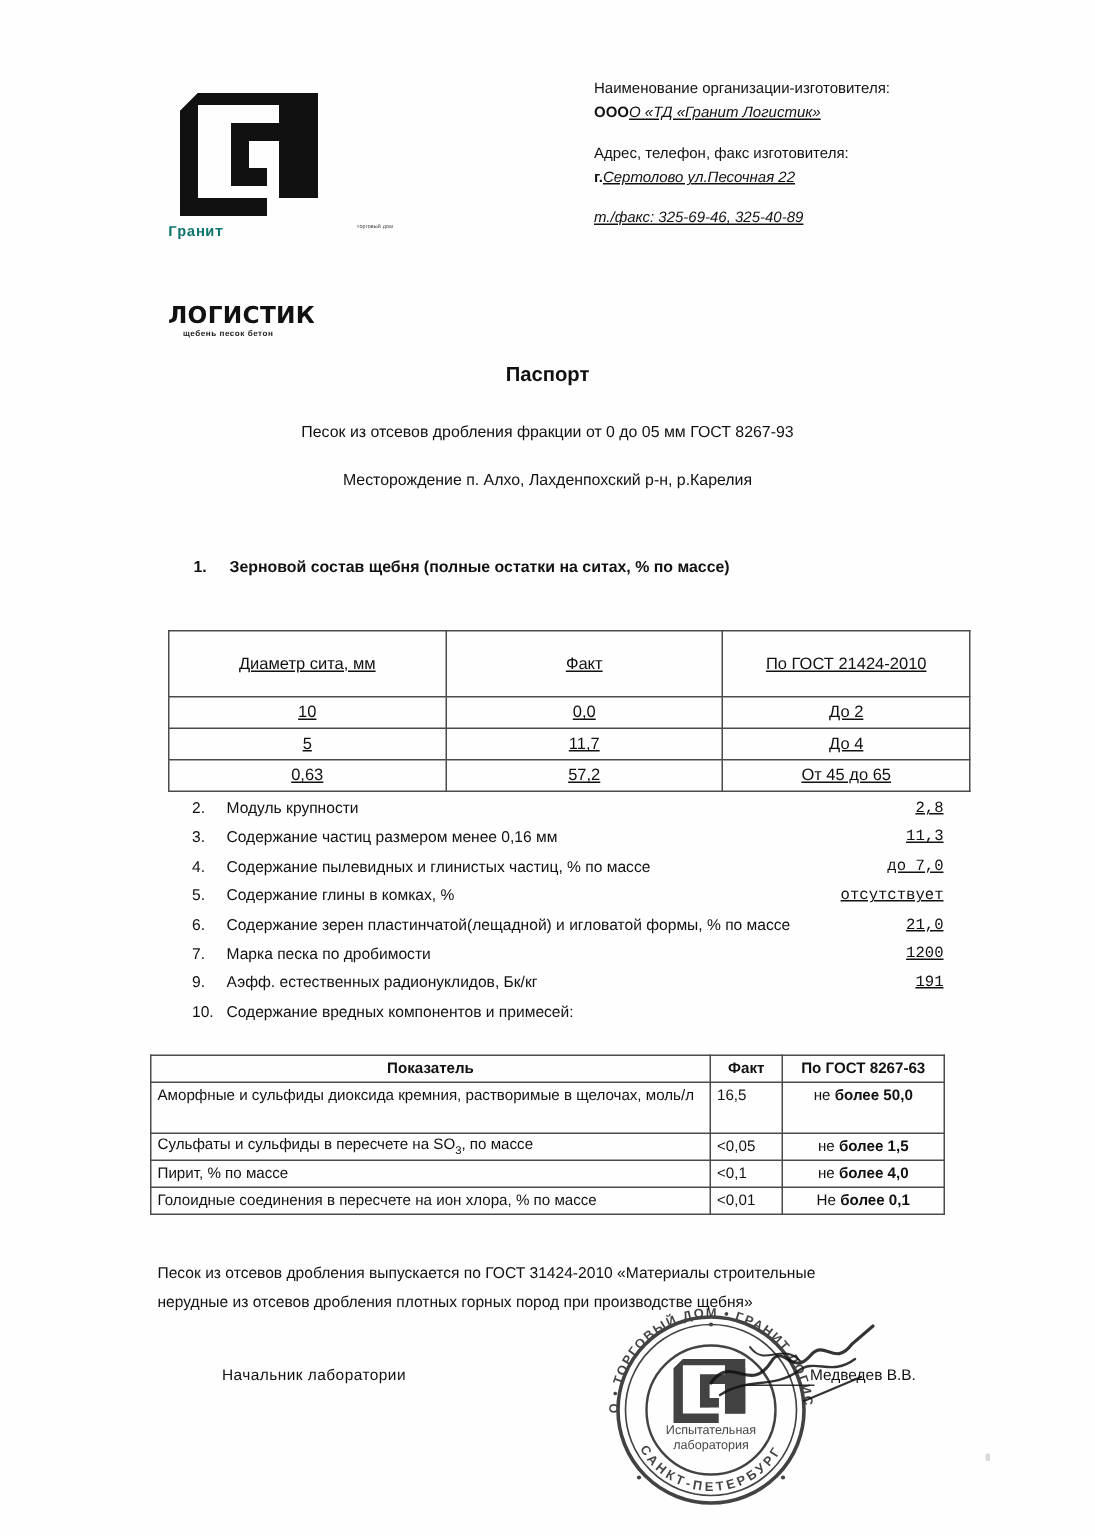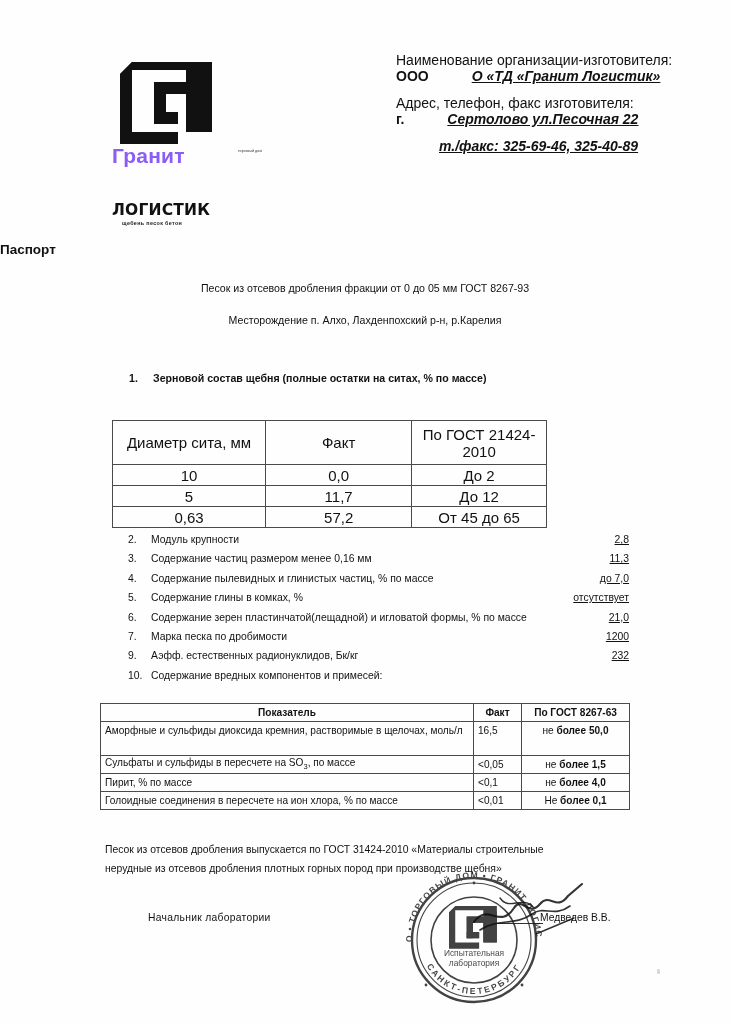--- a/index.html
+++ b/index.html
@@ -21,90 +21,91 @@
   }
 
   
   .header { position: absolute; top: 52px; left: 0; width: 730px; height: 150px; }
 
   .logo-block { position: absolute; left: 98px; top: 10px; width: 170px; }
   .logo-mark { position: relative; width: 92px; height: 82px; margin-left: 22px; }
   .logo-mark svg { display:block; }
   .logo-words { margin-top: 4px; margin-left: 14px; position: relative; }
   .logo-l1 {
-    font-family: Liberation Sans, sans-serif;
-    font-weight: 700; font-size: 21px; letter-spacing: .2px;
-    line-height: 15px; color:#8b5cf6;
+    font-family: Liberation Mono, monospace;
+    font-weight: 700; font-size: 10px; letter-spacing: .2px;
+    line-height: 15px; color:#0f766e;
   }
   .logo-l2 {
     font-family: "DejaVu Sans", sans-serif;
     font-weight: 700; font-size: 15.5px; letter-spacing: .2px;
     line-height: 16px; color:#111;margin-top:39px;
   }
   .logo-reg {
     position: absolute; right: 6px; top: 1px;
     font-size: 3.6px; letter-spacing: .1px; color:#333; white-space: nowrap;
   }
   .logo-tag {
     font-size: 5.4px; font-weight: 700; letter-spacing: .35px;
     color: #222; margin-top: 2px; margin-left: 24px;
   }
 
   .org-block { position: absolute; left: 396px; top: 0; width: 300px; }
-  .org-line { font-size: 14px; line-height: 16px; white-space: nowrap; }
+  .org-line { font-size: 10px; line-height: 16px; white-space: nowrap; }
   .org-gap { height: 11px; }
   .mix-a { font-weight:700; }
-  .mix-b { font-weight:700; font-style:italic; text-decoration:underline;padding-left:43px; }
+  .mix-b { font-weight:400; font-style:italic; text-decoration:underline; }
 
   
   .doc-title {
     position: absolute; top: 242px; left: 0; width: 730px;
-    text-align: left; font-size: 13.5px; font-weight: 700;
+    text-align: center; font-size: 13.5px; font-weight: 700;
   }
   .sub1 {
     position: absolute; top: 282px; left: 0; width: 730px;
     text-align: center; font-size: 10.6px;
   }
   .sub2 {
     position: absolute; top: 314px; left: 0; width: 730px;
     text-align: center; font-size: 10.6px;
   }
 
   
   .sec1 {
     position: absolute; top: 372px; left: 129px;
     font-size: 10.6px; font-weight: 700;
   }
   .sec1 .num { display:inline-block; width: 24px; }
 
   
   .tbl1 {
     position: absolute; top: 420px; left: 112px;
-    width: 435px; border-collapse: collapse;
-    font-size: 15px;
+    width: 535px; border-collapse: collapse;
+    font-size: 11px;
+    text-decoration: underline;
   }
   .tbl1 th, .tbl1 td {
     border: 1px solid #4a4a4a;
     text-align: center; padding: 0;
   }
   .tbl1 th { height: 44px; font-weight: 400; vertical-align: middle; }
   .tbl1 td { height: 21px; vertical-align: middle; }
   .tbl1 .c1 { width: 185px; }
   .tbl1 .c2 { width: 185px; }
   .tbl1 .c3 { width: 165px; }
 
   
   .list { position: absolute; top: 530px; left: 128px; width: 500px; font-size: 10.4px; }
   .li {
     position: relative; height: 19.4px; line-height: 19.4px; white-space: nowrap;
   }
   .li .n { display: inline-block; width: 23px; }
   .li .v {
     position: absolute; right: -1px; top: 0;
-    text-decoration: underline; font-weight: 400;
+    text-decoration: underline; font-weight: 400; font-family: Liberation Mono, monospace;
   }
 
   
   .tbl2 {
     position: absolute; top: 703px; left: 100px;
     width: 530px; border-collapse: collapse; font-size: 10.1px;
   }
   .tbl2 th, .tbl2 td { border: 1px solid #4a4a4a; padding: 1px 4px; }
   .tbl2 th { font-weight: 700; text-align: center; height: 18px; }
   .tbl2 td.name { text-align: left; font-weight: 400; }
@@ -208,21 +209,21 @@
     </thead>
     <tbody>
       <tr>
         <td>10</td>
         <td>0,0</td>
         <td>До 2</td>
       </tr>
       <tr>
         <td>5</td>
         <td>11,7</td>
-        <td>До 12</td>
+        <td>До 4</td>
       </tr>
       <tr>
         <td>0,63</td>
         <td>57,2</td>
         <td>От 45 до 65</td>
       </tr>
     </tbody>
   </table>
 
   <div class="list">
@@ -245,21 +246,21 @@
     <div class="li">
       <span class="n">6.</span><span>Содержание зерен пластинчатой(лещадной) и игловатой формы, % по массе</span>
       <span class="v">21,0</span>
     </div>
     <div class="li">
       <span class="n">7.</span><span>Марка песка по дробимости</span>
       <span class="v">1200</span>
     </div>
     <div class="li">
       <span class="n">9.</span><span>Аэфф. естественных радионуклидов, Бк/кг</span>
-      <span class="v">232</span>
+      <span class="v">191</span>
     </div>
     <div class="li nov">
       <span class="n">10.</span><span>Содержание вредных компонентов и примесей:</span>
       
     </div>
   </div>
 
   <table class="tbl2">
     <thead>
       <tr>

